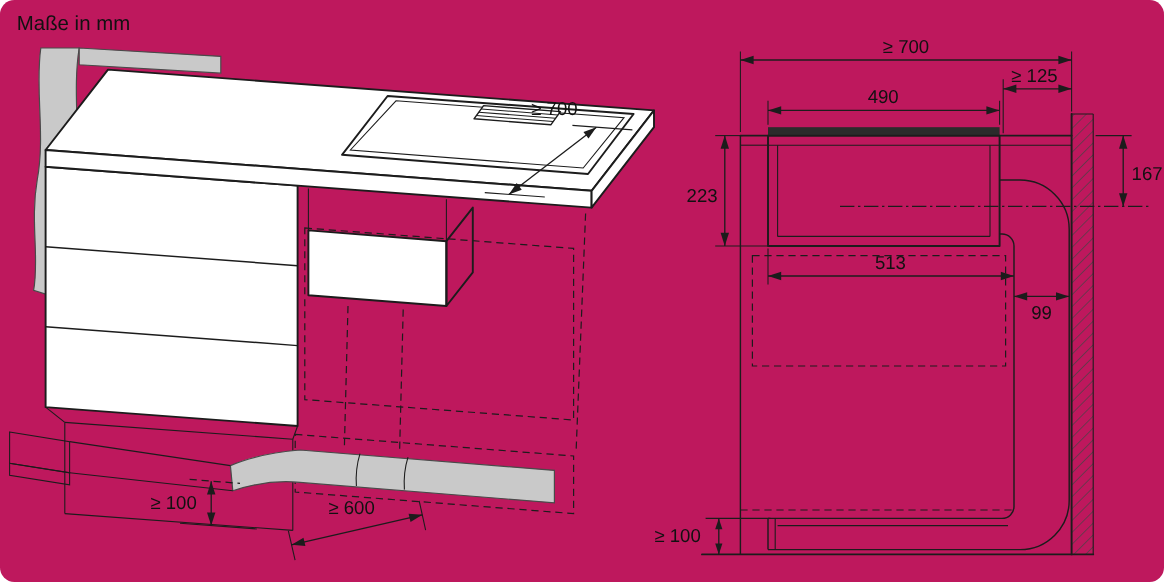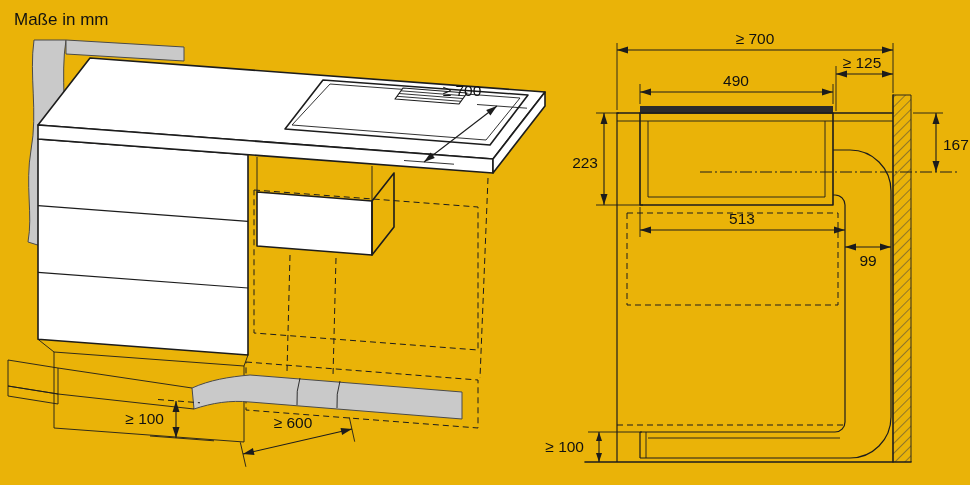--- a/index.html
+++ b/index.html
@@ -1,17 +1,17 @@
 <!DOCTYPE html>
 <html><head>
 <meta charset="utf-8">
 <style>
   html,body{margin:0;padding:0;background:#ffffff;}
-  .wrap{width:970px;height:485px;position:relative;background:#eab308;overflow:hidden;
-        font-family:"Liberation Sans", sans-serif;}
+  .wrap{width:970px;height:485px;position:relative;background:#be185d;overflow:hidden;
+        font-family:"Liberation Sans", sans-serif;border-radius:12px;}
   svg{display:block;}
   svg text{font-family:"Liberation Sans", sans-serif;font-size:15.5px;fill:#111;}
   svg text.title{font-size:17px;}
   .ln{stroke:#1c1c1c;stroke-width:1.6;fill:none;stroke-linejoin:round;stroke-linecap:round;}
   .ln1{stroke:#1c1c1c;stroke-width:1.2;fill:none;stroke-linejoin:round;}
   .thin{stroke:#1c1c1c;stroke-width:0.9;fill:none;}
   .dash{stroke:#1c1c1c;stroke-width:1;fill:none;stroke-dasharray:6 4;}
   .dashdot{stroke:#1c1c1c;stroke-width:1;fill:none;stroke-dasharray:12 3 2 3;}
   .dim{stroke:#1c1c1c;stroke-width:1.1;fill:none;}
   .arr{fill:#1c1c1c;stroke:none;}

